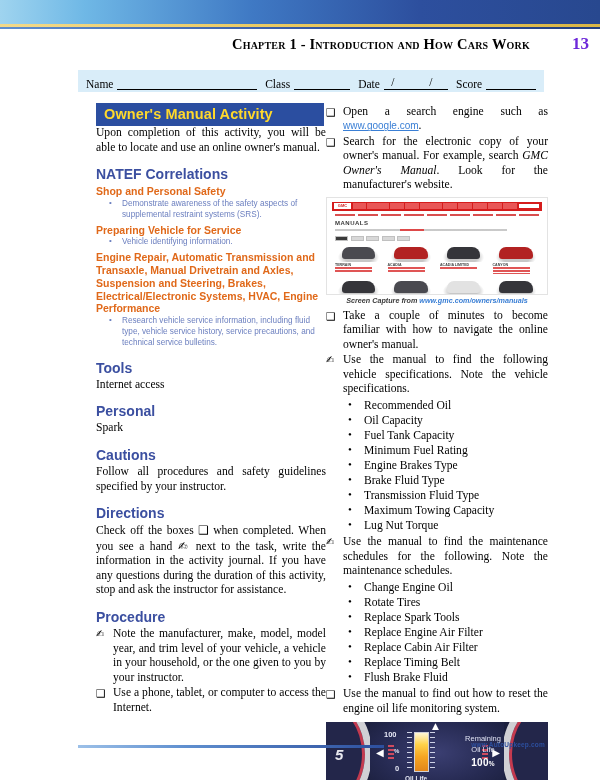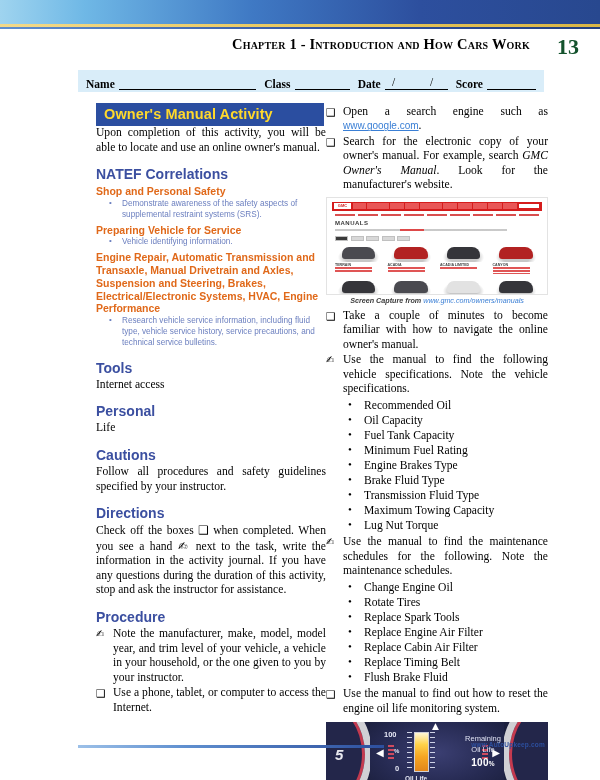--- a/index.html
+++ b/index.html
@@ -31,35 +31,35 @@
   }
   .runhead-title {
     position: absolute; right: 70px; top: 0;
     font-family: "Liberation Serif", serif;
     font-size: 14.5px; font-weight: bold; color: #000;
     font-variant: small-caps;
     letter-spacing: .2px;
     white-space: nowrap;
   }
   .runhead-page {
-    position: absolute; right: 21px; top: -2px;
-    font-family: "Liberation Serif", serif;
-    font-size: 22px; font-weight: bold; color: #14532d;
+    position: absolute; right: 11px; top: -2px;
+    font-family: "Liberation Serif", serif;
+    font-size: 17px; font-weight: bold; color: #6d28d9;
   }
 
   
   .nameblock {
     position: absolute; top: 70px; left: 78px; width: 466px; height: 22px;
     background: #d9edf9;
     display: flex; align-items: flex-end;
     padding: 0 8px 2px 8px;
   }
   .nb-label {
     font-family: "Liberation Serif", serif;
-    font-size: 11.5px; font-weight: bold; color: #000;
+    font-size: 11.5px; font-weight: normal; color: #000;
     padding-right: 4px; white-space: nowrap;
   }
   .nb-rule { border-bottom: 1.4px solid #000; height: 13px; }
   .nb-rule.name  { width: 157px; }
   .nb-rule.class { width: 63px; }
   .nb-rule.date  { width: 72px; position: relative; }
   .nb-rule.score { width: 56px; }
   .nb-gap { width: 9px; }
   .date-slashes {
     position: absolute; top: -1px; left: 0; width: 72px;
@@ -206,21 +206,21 @@
     font-family: "Liberation Sans", sans-serif; font-size: 3.6px;
     font-weight: bold; color: #444; margin-top: 1px;
   }
   .cell-links { margin-top: .5px; }
   .cell-links i { display: block; height: 1.6px; background: #d51c1c; width: 80%; margin-bottom: 1px; opacity: .75; }
   .fig-caption {
     margin-top: 1px; text-align: center;
     font-family: "Liberation Sans", sans-serif;
     font-size: 7.2px; font-weight: bold; font-style: italic; color: #3a3a3a;
   }
-  .fig-caption .url { color: #3a7fd5; font-weight: normal; font-style: italic; }
+  .fig-caption .url { color: #3a7fd5; font-weight: bold; font-style: italic; }
 
   
   .figure-dash {
     margin-top: 6px; width: 222px; height: 68px;
     background: #1b1f3d; position: relative; overflow: hidden;
   }
   .dash-gauge-l, .dash-gauge-r {
     position: absolute; top: -26px; width: 92px; height: 116px;
     border-radius: 50%;
     border: 7px solid #d0d0d4;
@@ -332,21 +332,21 @@
 
   <h3 class="natef-sub">Engine Repair, Automatic Transmission and Transaxle, Manual Drivetrain and Axles, Suspension and Steering, Brakes, Electrical/Electronic Systems, HVAC, Engine Performance</h3>
   <ul class="natef">
     <li>Research vehicle service information, including fluid type, vehicle service history, service precautions, and technical service bulletins.</li>
   </ul>
 
   <h2 class="sec">Tools</h2>
   <p class="body">Internet access</p>
 
   <h2 class="sec">Personal</h2>
-  <p class="body">Life</p>
+  <p class="body">Spark</p>
 
   <h2 class="sec">Cautions</h2>
   <p class="body">Follow all procedures and safety guidelines specified by your instructor.</p>
 
   <h2 class="sec">Directions</h2>
   <p class="body">
     <span>Check off the boxes</span>
     <span style="font-family:'DejaVu Sans',sans-serif;">❑</span>
     <span>when completed. When you see a hand</span>
     <span style="font-family:'DejaVu Sans',sans-serif;">✍</span>

